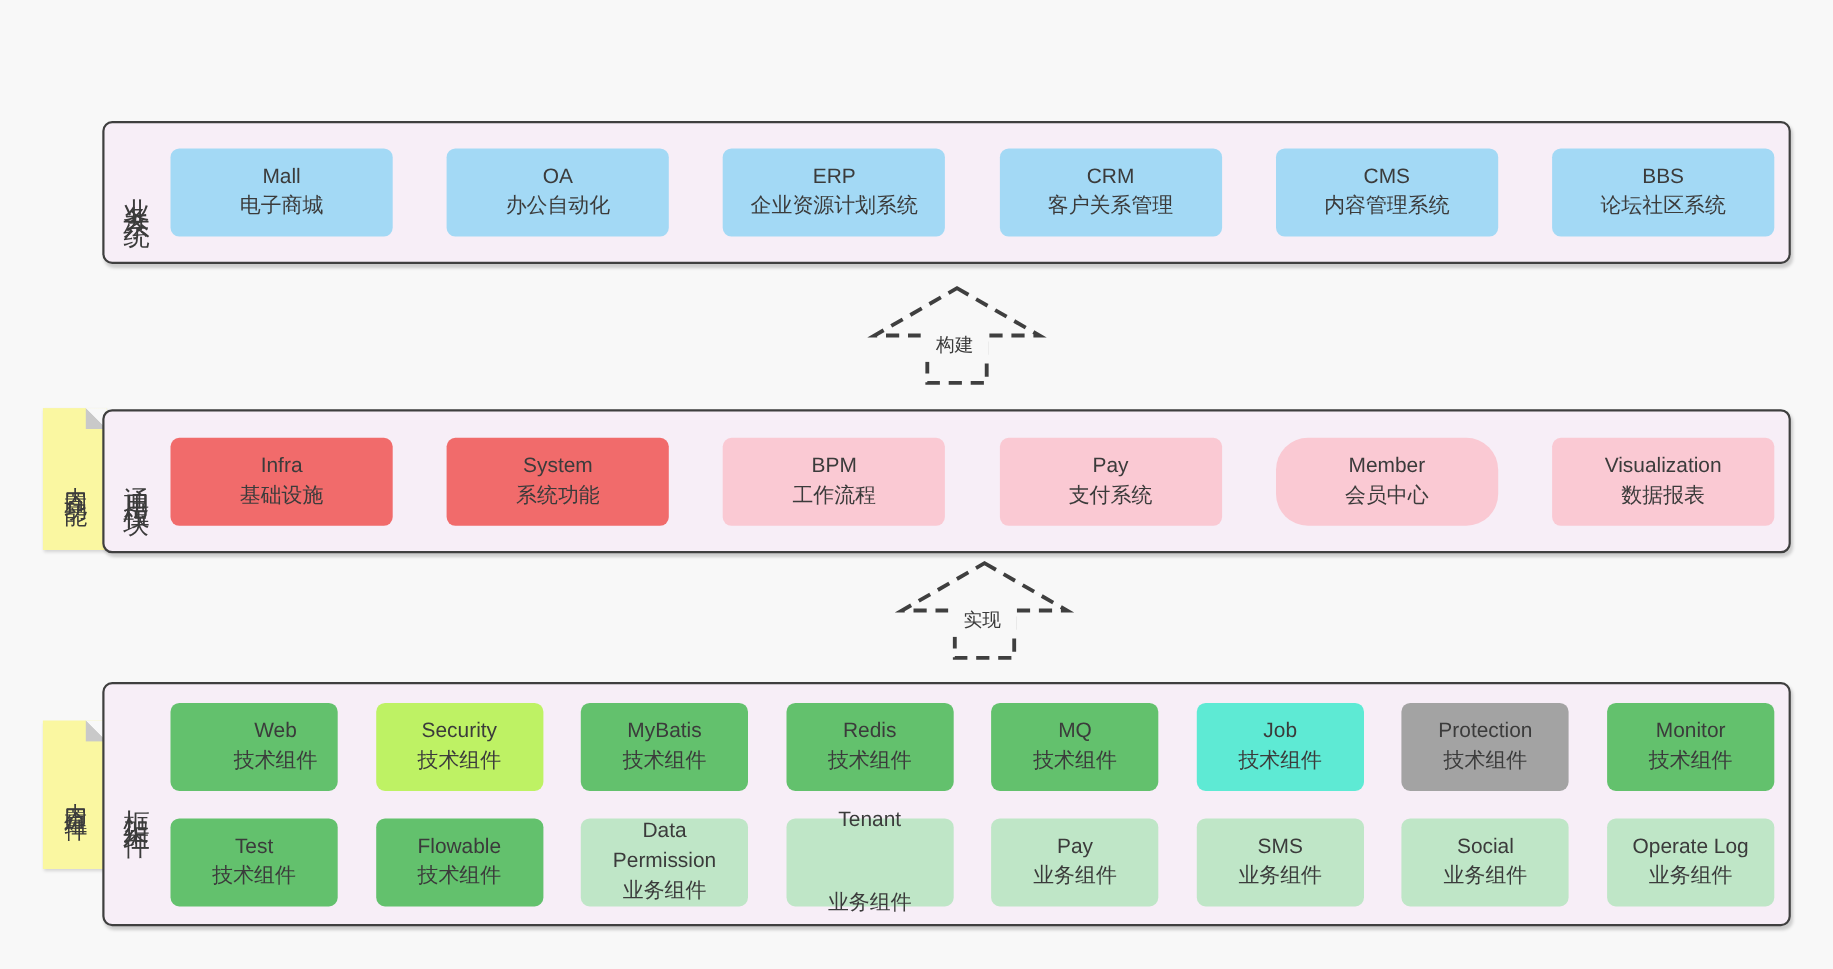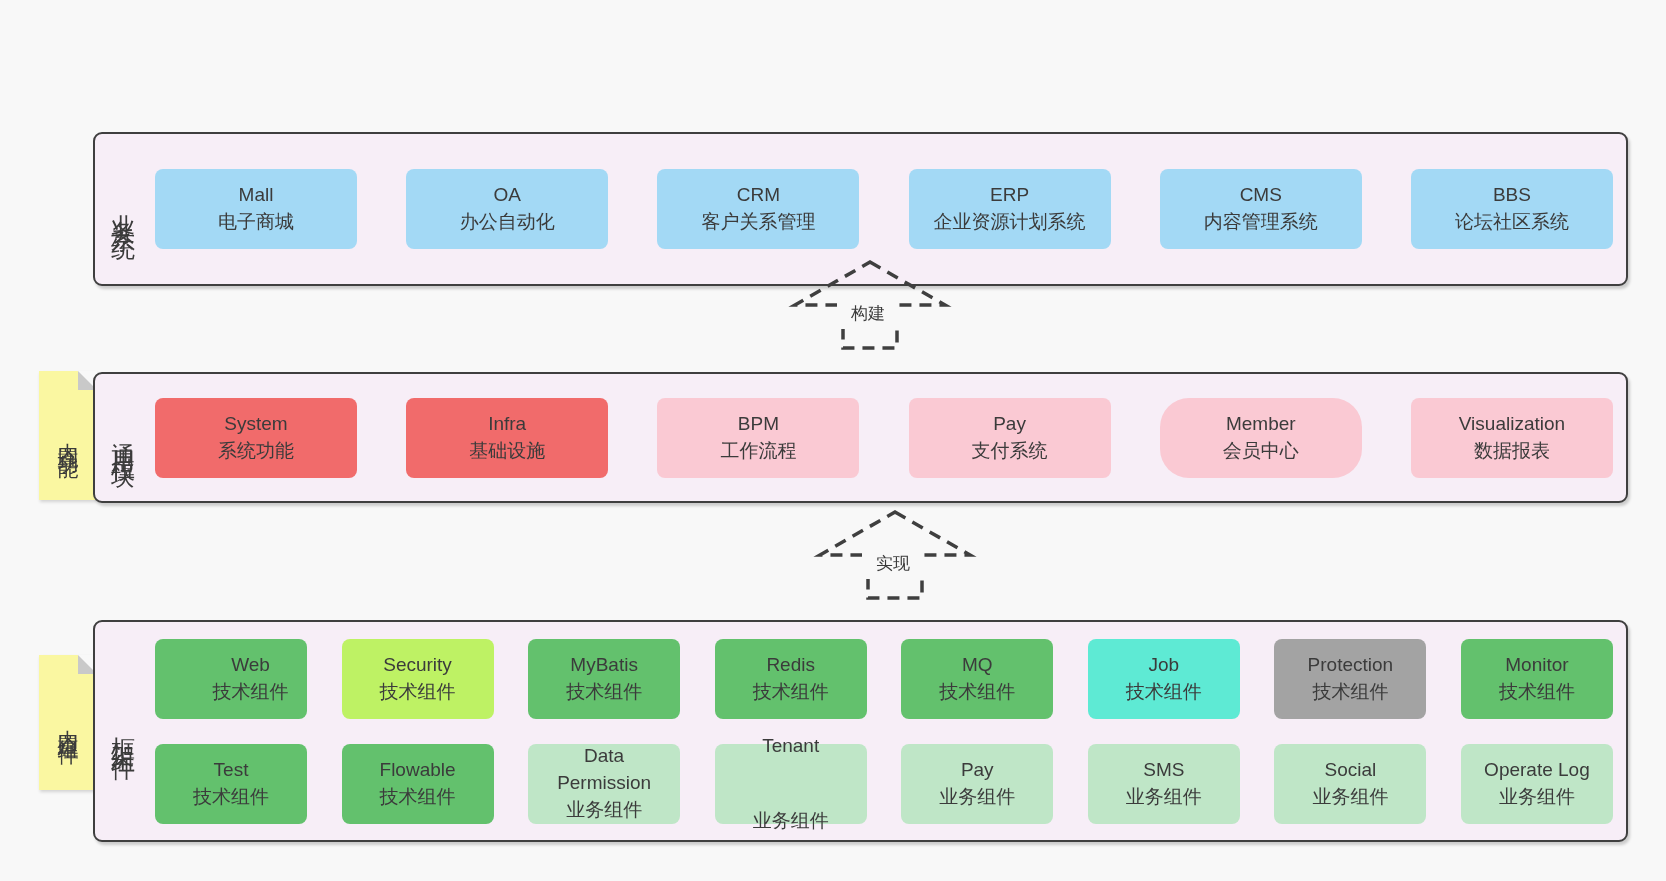--- a/index.html
+++ b/index.html
@@ -26,21 +26,21 @@
     writing-mode:vertical-rl; font-size:21px; letter-spacing:5px;
     white-space:nowrap; color:var(--text,#3b3b3b);
   }
   
   .band {
     position:absolute; left:93px; width:1535px; box-sizing:border-box;
     background:var(--band-bg,#f7eef7);
     border:2px solid var(--band-border,#3f3f3f); border-radius:9px;
     box-shadow:2px 3px 3px rgba(0,0,0,0.18);
   }
-  #band-business  { top:132px; height:154px; }
+  #band-business  { top:110px; height:130px; }
   #band-modules   { top:372px; height:131px; }
   #band-components{ top:620px; height:222px; }
   .band-label {
     position:absolute; left:12px; top:50%; transform:translateY(-50%);
     writing-mode:vertical-rl; font-size:24px; letter-spacing:7px;
     white-space:nowrap; color:var(--text,#3b3b3b);
   }
   .band-content {
     position:absolute; left:60px; right:13px; top:0; bottom:0;
     display:flex; flex-direction:column; justify-content:center; gap:25px;
@@ -78,26 +78,26 @@
         <div class="band-row">
           <div class="box" style="background: rgb(163, 217, 245); width: 202px;">
             <div class="box-name">Mall</div>
             <div class="box-sub">电子商城</div>
           </div>
           <div class="box" style="background: rgb(163, 217, 245); width: 202px;">
             <div class="box-name">OA</div>
             <div class="box-sub">办公自动化</div>
           </div>
           <div class="box" style="background: rgb(163, 217, 245); width: 202px;">
+            <div class="box-name">ERP</div>
+            <div class="box-sub">企业资源计划系统</div>
+          </div>
+          <div class="box" style="background: rgb(163, 217, 245); width: 202px;">
             <div class="box-name">CRM</div>
             <div class="box-sub">客户关系管理</div>
-          </div>
-          <div class="box" style="background: rgb(163, 217, 245); width: 202px;">
-            <div class="box-name">ERP</div>
-            <div class="box-sub">企业资源计划系统</div>
           </div>
           <div class="box" style="background: rgb(163, 217, 245); width: 202px;">
             <div class="box-name">CMS</div>
             <div class="box-sub">内容管理系统</div>
           </div>
           <div class="box" style="background: rgb(163, 217, 245); width: 202px; justify-content: center;">
             <div class="box-name">BBS</div>
             <div class="box-sub">论坛社区系统</div>
           </div>
         </div>
@@ -108,26 +108,26 @@
     <polygon points="130,7 205,50 157,50 157,93 103,93 103,50 55,50" fill="none" stroke="#3f3f3f" stroke-width="3.5" stroke-dasharray="12 8"></polygon>
     <rect x="97" y="41" width="62" height="33" fill="#f8f8f8"></rect>
     <text x="128" y="64" text-anchor="middle">构建</text>
   </svg>
 
   <div class="band" id="band-modules">
     <span class="band-label">通用模块</span>
     <div class="band-content">
         <div class="band-row">
           <div class="box" style="background: rgb(241, 107, 107); width: 202px;">
+            <div class="box-name">Infra</div>
+            <div class="box-sub">基础设施</div>
+          </div>
+          <div class="box" style="background: rgb(241, 107, 107); width: 202px;">
             <div class="box-name">System</div>
             <div class="box-sub">系统功能</div>
-          </div>
-          <div class="box" style="background: rgb(241, 107, 107); width: 202px;">
-            <div class="box-name">Infra</div>
-            <div class="box-sub">基础设施</div>
           </div>
           <div class="box" style="background: rgb(250, 201, 211); width: 202px;">
             <div class="box-name">BPM</div>
             <div class="box-sub">工作流程</div>
           </div>
           <div class="box" style="background: rgb(250, 201, 211); width: 202px;">
             <div class="box-name">Pay</div>
             <div class="box-sub">支付系统</div>
           </div>
           <div class="box" style="background: rgb(250, 201, 211); width: 202px; border-radius: 29px;">

